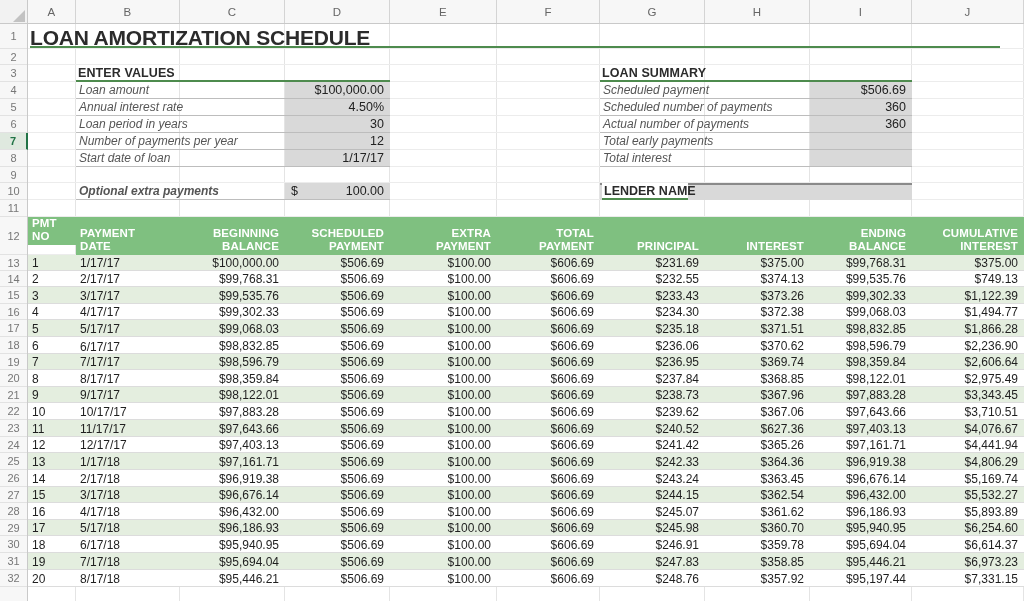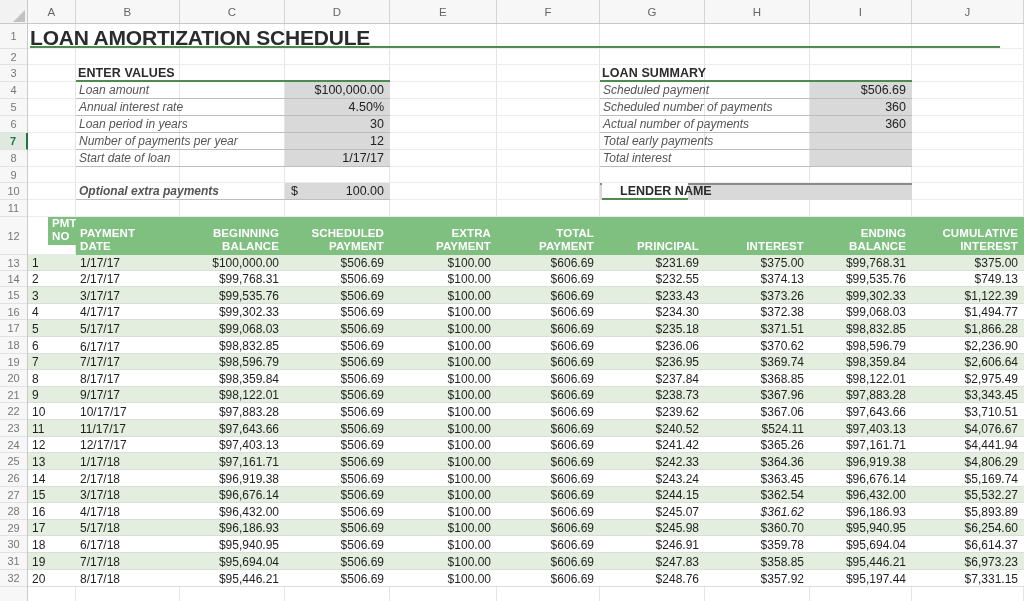--- a/index.html
+++ b/index.html
@@ -108,21 +108,21 @@
   .val.acct { justify-content: space-between; padding-left: 6px; }
   .val.acct .cur { font-size: 12.5px; }
 
   .lender-box {
     position: absolute; background: #d9d9d9;
     border-top: 2px solid #8a8a8a;
   }
   .lender-lbl {
     position: absolute; font-size: 12.5px; font-weight: bold; color: #2b2b2b;
     background: #ffffff; white-space: nowrap;
-    display: flex; align-items: center; padding-left: 18px;
+    display: flex; align-items: center; padding-left: 2px;
     border-bottom: 2px solid #4e8b4e;
   }
 
   
   .thead {
     position: absolute;
     background: #7fc080;
     color: #ffffff;
     font-weight: bold;
     font-size: 11.5px;
@@ -277,21 +277,21 @@
         <div class="lbl" style="left: 572px; top: 75px; width: 210px; height: 17px; text-align: right;">Scheduled number of payments</div>
         <div class="val" style="left: 782px; top: 75px; width: 102px; height: 17px;">360</div>
         <div class="lbl" style="left: 572px; top: 92px; width: 210px; height: 17px;">Actual number of payments</div>
         <div class="val" style="left: 782px; top: 92px; width: 102px; height: 17px;">360</div>
         <div class="lbl" style="left: 572px; top: 109px; width: 210px; height: 17px;">Total early payments</div>
         <div class="val" style="left: 782px; top: 109px; width: 102px; height: 17px;"></div>
         <div class="lbl" style="left: 572px; top: 126px; width: 210px; height: 17px;">Total interest</div>
         <div class="val" style="left: 782px; top: 126px; width: 102px; height: 17px;"></div>
         <div class="lender-box" style="left: 572px; top: 159px; width: 312px; height: 17px;"></div>
         <div class="lender-lbl" style="left: 574px; top: 159px; width: 86px; height: 17px;">LENDER NAME</div>
-        <div class="thead l" style="left: 0px; top: 193px; width: 48px; height: 28px; margin-left: 20px;">PMT
+        <div class="thead l" style="left: 0px; top: 193px; width: 48px; height: 28px;">PMT
 NO</div>
         <div class="thead l" style="left: 48px; top: 193px; width: 104px; height: 38px;">PAYMENT
 DATE</div>
         <div class="thead r" style="left: 152px; top: 193px; width: 105px; height: 38px;">BEGINNING
 BALANCE</div>
         <div class="thead r" style="left: 257px; top: 193px; width: 105px; height: 38px;">SCHEDULED
 PAYMENT</div>
         <div class="thead r" style="left: 362px; top: 193px; width: 107px; height: 38px;">EXTRA
 PAYMENT</div>
         <div class="thead r" style="left: 469px; top: 193px; width: 103px; height: 38px;">TOTAL
@@ -424,21 +424,21 @@
         <div class="cell r" style="left: 884px; top: 379px; width: 112px; height: 17px;">$3,710.51</div>
         <div class="stripe odd" style="left: 0px; top: 396px; width: 996px; height: 17px;"></div>
         <div class="rowsep" style="left: 0px; top: 412px; width: 996px;"></div>
         <div class="cell l" style="left: 0px; top: 396px; width: 48px; height: 17px;">11</div>
         <div class="cell l" style="left: 48px; top: 396px; width: 104px; height: 17px;">11/17/17</div>
         <div class="cell r" style="left: 152px; top: 396px; width: 105px; height: 17px;">$97,643.66</div>
         <div class="cell r" style="left: 257px; top: 396px; width: 105px; height: 17px;">$506.69</div>
         <div class="cell r" style="left: 362px; top: 396px; width: 107px; height: 17px;">$100.00</div>
         <div class="cell r" style="left: 469px; top: 396px; width: 103px; height: 17px;">$606.69</div>
         <div class="cell r" style="left: 572px; top: 396px; width: 105px; height: 17px;">$240.52</div>
-        <div class="cell r" style="left: 677px; top: 396px; width: 105px; height: 17px;">$524.11</div>
+        <div class="cell r" style="left: 677px; top: 396px; width: 105px; height: 17px;">$627.36</div>
         <div class="cell r" style="left: 782px; top: 396px; width: 102px; height: 17px;">$97,403.13</div>
         <div class="cell r" style="left: 884px; top: 396px; width: 112px; height: 17px;">$4,076.67</div>
         <div class="stripe even" style="left: 0px; top: 413px; width: 996px; height: 16px;"></div>
         <div class="rowsep" style="left: 0px; top: 428px; width: 996px;"></div>
         <div class="cell l" style="left: 0px; top: 413px; width: 48px; height: 16px;">12</div>
         <div class="cell l" style="left: 48px; top: 413px; width: 104px; height: 16px;">12/17/17</div>
         <div class="cell r" style="left: 152px; top: 413px; width: 105px; height: 16px;">$97,403.13</div>
         <div class="cell r" style="left: 257px; top: 413px; width: 105px; height: 16px;">$506.69</div>
         <div class="cell r" style="left: 362px; top: 413px; width: 107px; height: 16px;">$100.00</div>
         <div class="cell r" style="left: 469px; top: 413px; width: 103px; height: 16px;">$606.69</div>
@@ -484,21 +484,21 @@
         <div class="cell r" style="left: 884px; top: 463px; width: 112px; height: 16px;">$5,532.27</div>
         <div class="stripe even" style="left: 0px; top: 479px; width: 996px; height: 17px;"></div>
         <div class="rowsep" style="left: 0px; top: 495px; width: 996px;"></div>
         <div class="cell l" style="left: 0px; top: 479px; width: 48px; height: 17px;">16</div>
         <div class="cell l" style="left: 48px; top: 479px; width: 104px; height: 17px;">4/17/18</div>
         <div class="cell r" style="left: 152px; top: 479px; width: 105px; height: 17px;">$96,432.00</div>
         <div class="cell r" style="left: 257px; top: 479px; width: 105px; height: 17px;">$506.69</div>
         <div class="cell r" style="left: 362px; top: 479px; width: 107px; height: 17px;">$100.00</div>
         <div class="cell r" style="left: 469px; top: 479px; width: 103px; height: 17px;">$606.69</div>
         <div class="cell r" style="left: 572px; top: 479px; width: 105px; height: 17px;">$245.07</div>
-        <div class="cell r" style="left: 677px; top: 479px; width: 105px; height: 17px; font-style: italic;">$361.62</div>
+        <div class="cell r" style="left: 677px; top: 479px; width: 105px; height: 17px;">$361.62</div>
         <div class="cell r" style="left: 782px; top: 479px; width: 102px; height: 17px;">$96,186.93</div>
         <div class="cell r" style="left: 884px; top: 479px; width: 112px; height: 17px;">$5,893.89</div>
         <div class="stripe odd" style="left: 0px; top: 496px; width: 996px; height: 16px;"></div>
         <div class="rowsep" style="left: 0px; top: 511px; width: 996px;"></div>
         <div class="cell l" style="left: 0px; top: 496px; width: 48px; height: 16px;">17</div>
         <div class="cell l" style="left: 48px; top: 496px; width: 104px; height: 16px;">5/17/18</div>
         <div class="cell r" style="left: 152px; top: 496px; width: 105px; height: 16px;">$96,186.93</div>
         <div class="cell r" style="left: 257px; top: 496px; width: 105px; height: 16px;">$506.69</div>
         <div class="cell r" style="left: 362px; top: 496px; width: 107px; height: 16px;">$100.00</div>
         <div class="cell r" style="left: 469px; top: 496px; width: 103px; height: 16px;">$606.69</div>

